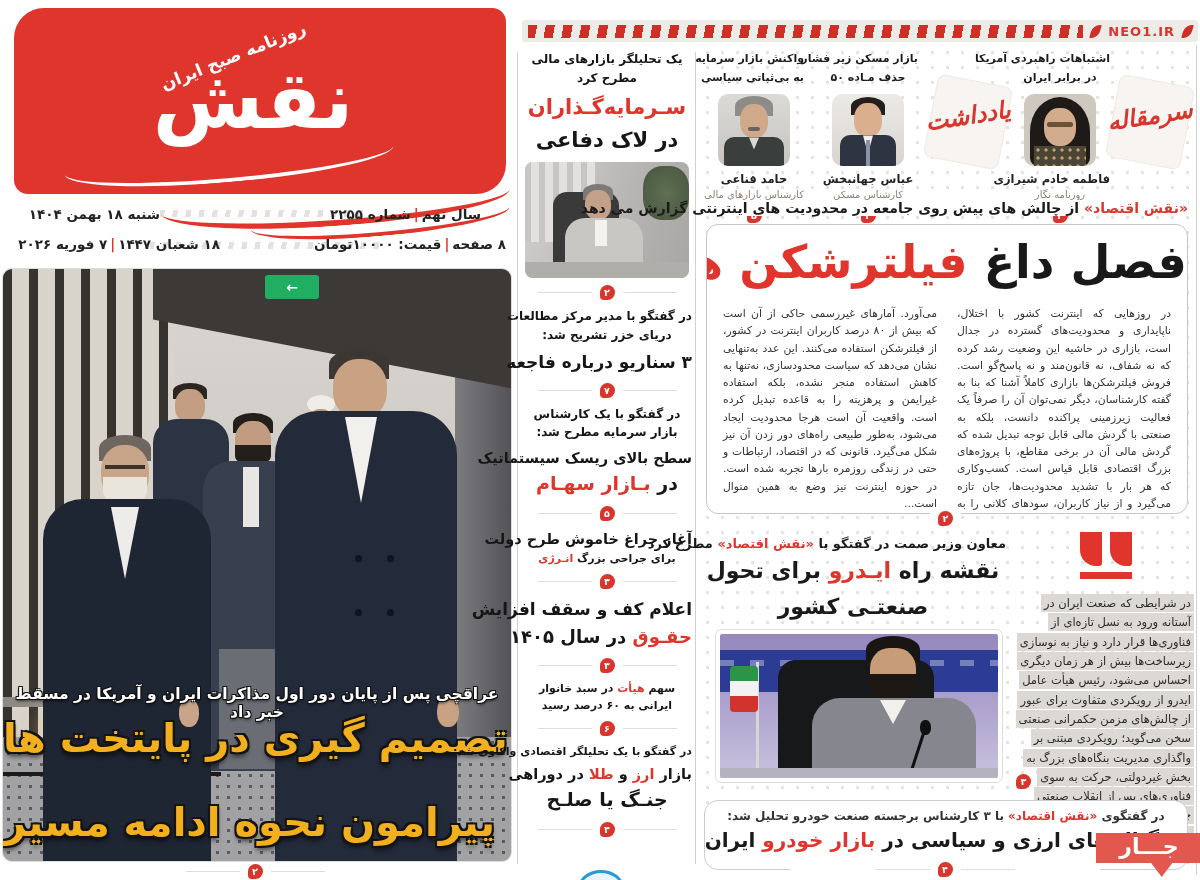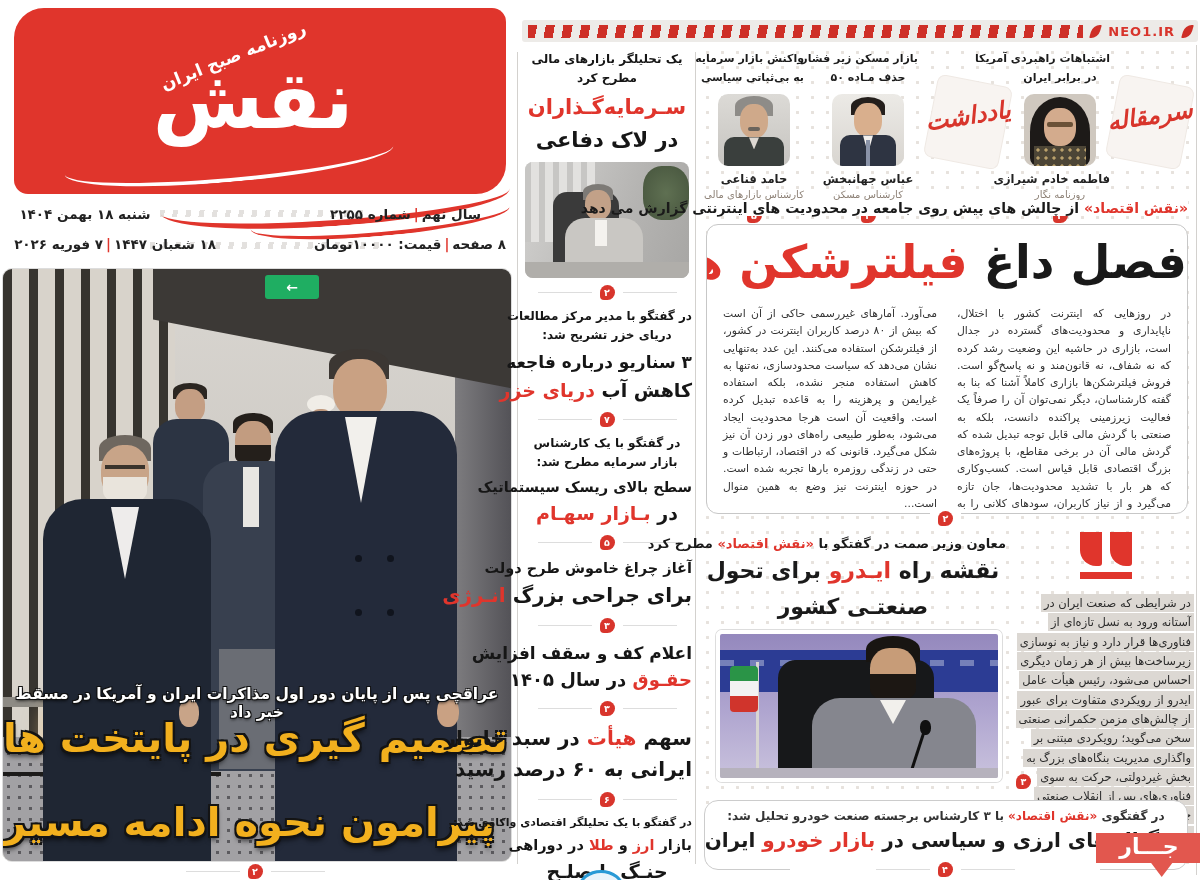--- a/index.html
+++ b/index.html
@@ -14,21 +14,21 @@
   .logo-main { position:absolute; right:14px; left:0; top:18px; text-align:center; color:#fff;
                font-size:80px; font-weight:bold; letter-spacing:-2px; line-height:150px; }
   .logo-sub { position:absolute; left:142px; top:38px; color:#fff; font-size:17px; font-weight:bold;
               transform:rotate(-22deg); letter-spacing:1px; }
   .logo-swoosh { position:absolute; left:50px; bottom:12px; width:330px; height:44px;
                  border-bottom:4px solid #fff; border-radius:50%; transform:rotate(-5deg); }
   .red-swoosh1 { position:absolute; left:160px; top:176px; width:350px; height:50px;
                  border-bottom:6px solid #e0352c; border-radius:50%; transform:rotate(-4deg); }
   .red-swoosh2 { position:absolute; left:250px; top:200px; width:260px; height:36px;
                  border-bottom:4px solid #e0352c; border-radius:50%; transform:rotate(-5deg); }
-  .mast-line { position:absolute; font-size:13.5px; font-weight:bold; color:#222; white-space:nowrap;text-align:center; }
+  .mast-line { position:absolute; font-size:13.5px; font-weight:bold; color:#222; white-space:nowrap; }
   .sep { color:#e0352c; font-weight:bold; padding:0 3px; }
   .dash-row { position:absolute; height:7px; background:repeating-linear-gradient(100deg,#dcd9d6 0 5px,transparent 5px 13px); opacity:.8; }
 
   
   .lead-photo { position:absolute; left:2px; top:268px; width:510px; height:594px; border-radius:10px;
                 overflow:hidden; background:linear-gradient(#d9d6d1,#beb9b2); border:1px solid #ddd; }
   .ph-leftwall { position:absolute; left:0; top:0; width:172px; height:520px;
                  background:repeating-linear-gradient(90deg,#37342f 0 9px,#d8d3cb 9px 26px); }
   .ph-ledge { position:absolute; left:0; top:428px; width:172px; height:10px; background:#8d8a84; }
   .ph-lamp { position:absolute; left:44px; top:438px; width:36px; height:44px; border-radius:50% 50% 40% 40%;
@@ -109,21 +109,21 @@
   .ribbon { position:absolute; left:1096px; top:833px; width:106px; height:44px; background:#e2574e;
             clip-path:polygon(0 0,100% 0,100% 68%,72% 68%,62% 100%,52% 68%,0 68%);
             color:#fff; font-size:22px; font-weight:bold; text-align:center; line-height:28px; }
   .blue-arc { position:absolute; left:578px; top:870px; width:46px; height:36px; border:3px solid #2a9ad6;
               border-radius:50%; background:#eaf4fb; }
 
   
   .midcol { position:absolute; left:522px; top:50px; width:170px; text-align:center; color:#161616; }
   .mk { font-size:12px; font-weight:bold; line-height:1.55; white-space:nowrap; }
   .mh { font-weight:800; white-space:nowrap; line-height:1.55; }
-  .fs15 { font-size:14.5px; } .fs16 { font-size:20px; } .fs17 { font-size:17px; }
+  .fs15 { font-size:14.5px; } .fs16 { font-size:11px; } .fs17 { font-size:17px; }
   .fs18 { font-size:18px; } .fs19 { font-size:19px; } .fs21 { font-size:21px; }
   .midcol .mrow { margin:7px 0; }
   .mid-photo { position:relative; width:164px; height:116px; margin:6px auto 0; border-radius:8px; overflow:hidden;
                background:linear-gradient(110deg,#d3d2d0 0%,#b5b4b2 60%,#a7a6a4 100%); }
 </style>
 </head>
 <body>
 
 <div id="page">
 
@@ -231,21 +231,20 @@
       <div class="pt" style="left:70px;top:58px;width:12px;height:26px;background:#f4f2ee;"></div>
       <div class="pt" style="left:0;top:100px;width:164px;height:16px;background:#b0aeaa;"></div>
     </div>
     <div class="mrow">
         <span class="pg">۲</span>
       </div>
 
     <div class="mk">در گفتگو با مدیر مرکز مطالعات</div>
     <div class="mk">دریای خزر تشریح شد:</div>
     <div class="mh fs17" style="margin-top:5px;">۳ سناریو درباره فاجعه</div>
-    <div class="mh fs19"><span>کاهش آب </span><span class="red">دریای خزر</span></div>
     <div class="mrow">
         <span class="pg">۷</span>
       </div>
 
     <div class="mk">در گفتگو با یک کارشناس</div>
     <div class="mk">بازار سرمایه مطرح شد:</div>
     <div class="mh fs15" style="margin-top:5px;">سطح بالای ریسک سیستماتیک</div>
     <div class="mh fs19"><span>در </span><span class="red">بـازار سهـام</span></div>
     <div class="mrow">
         <span class="pg">۵</span>

